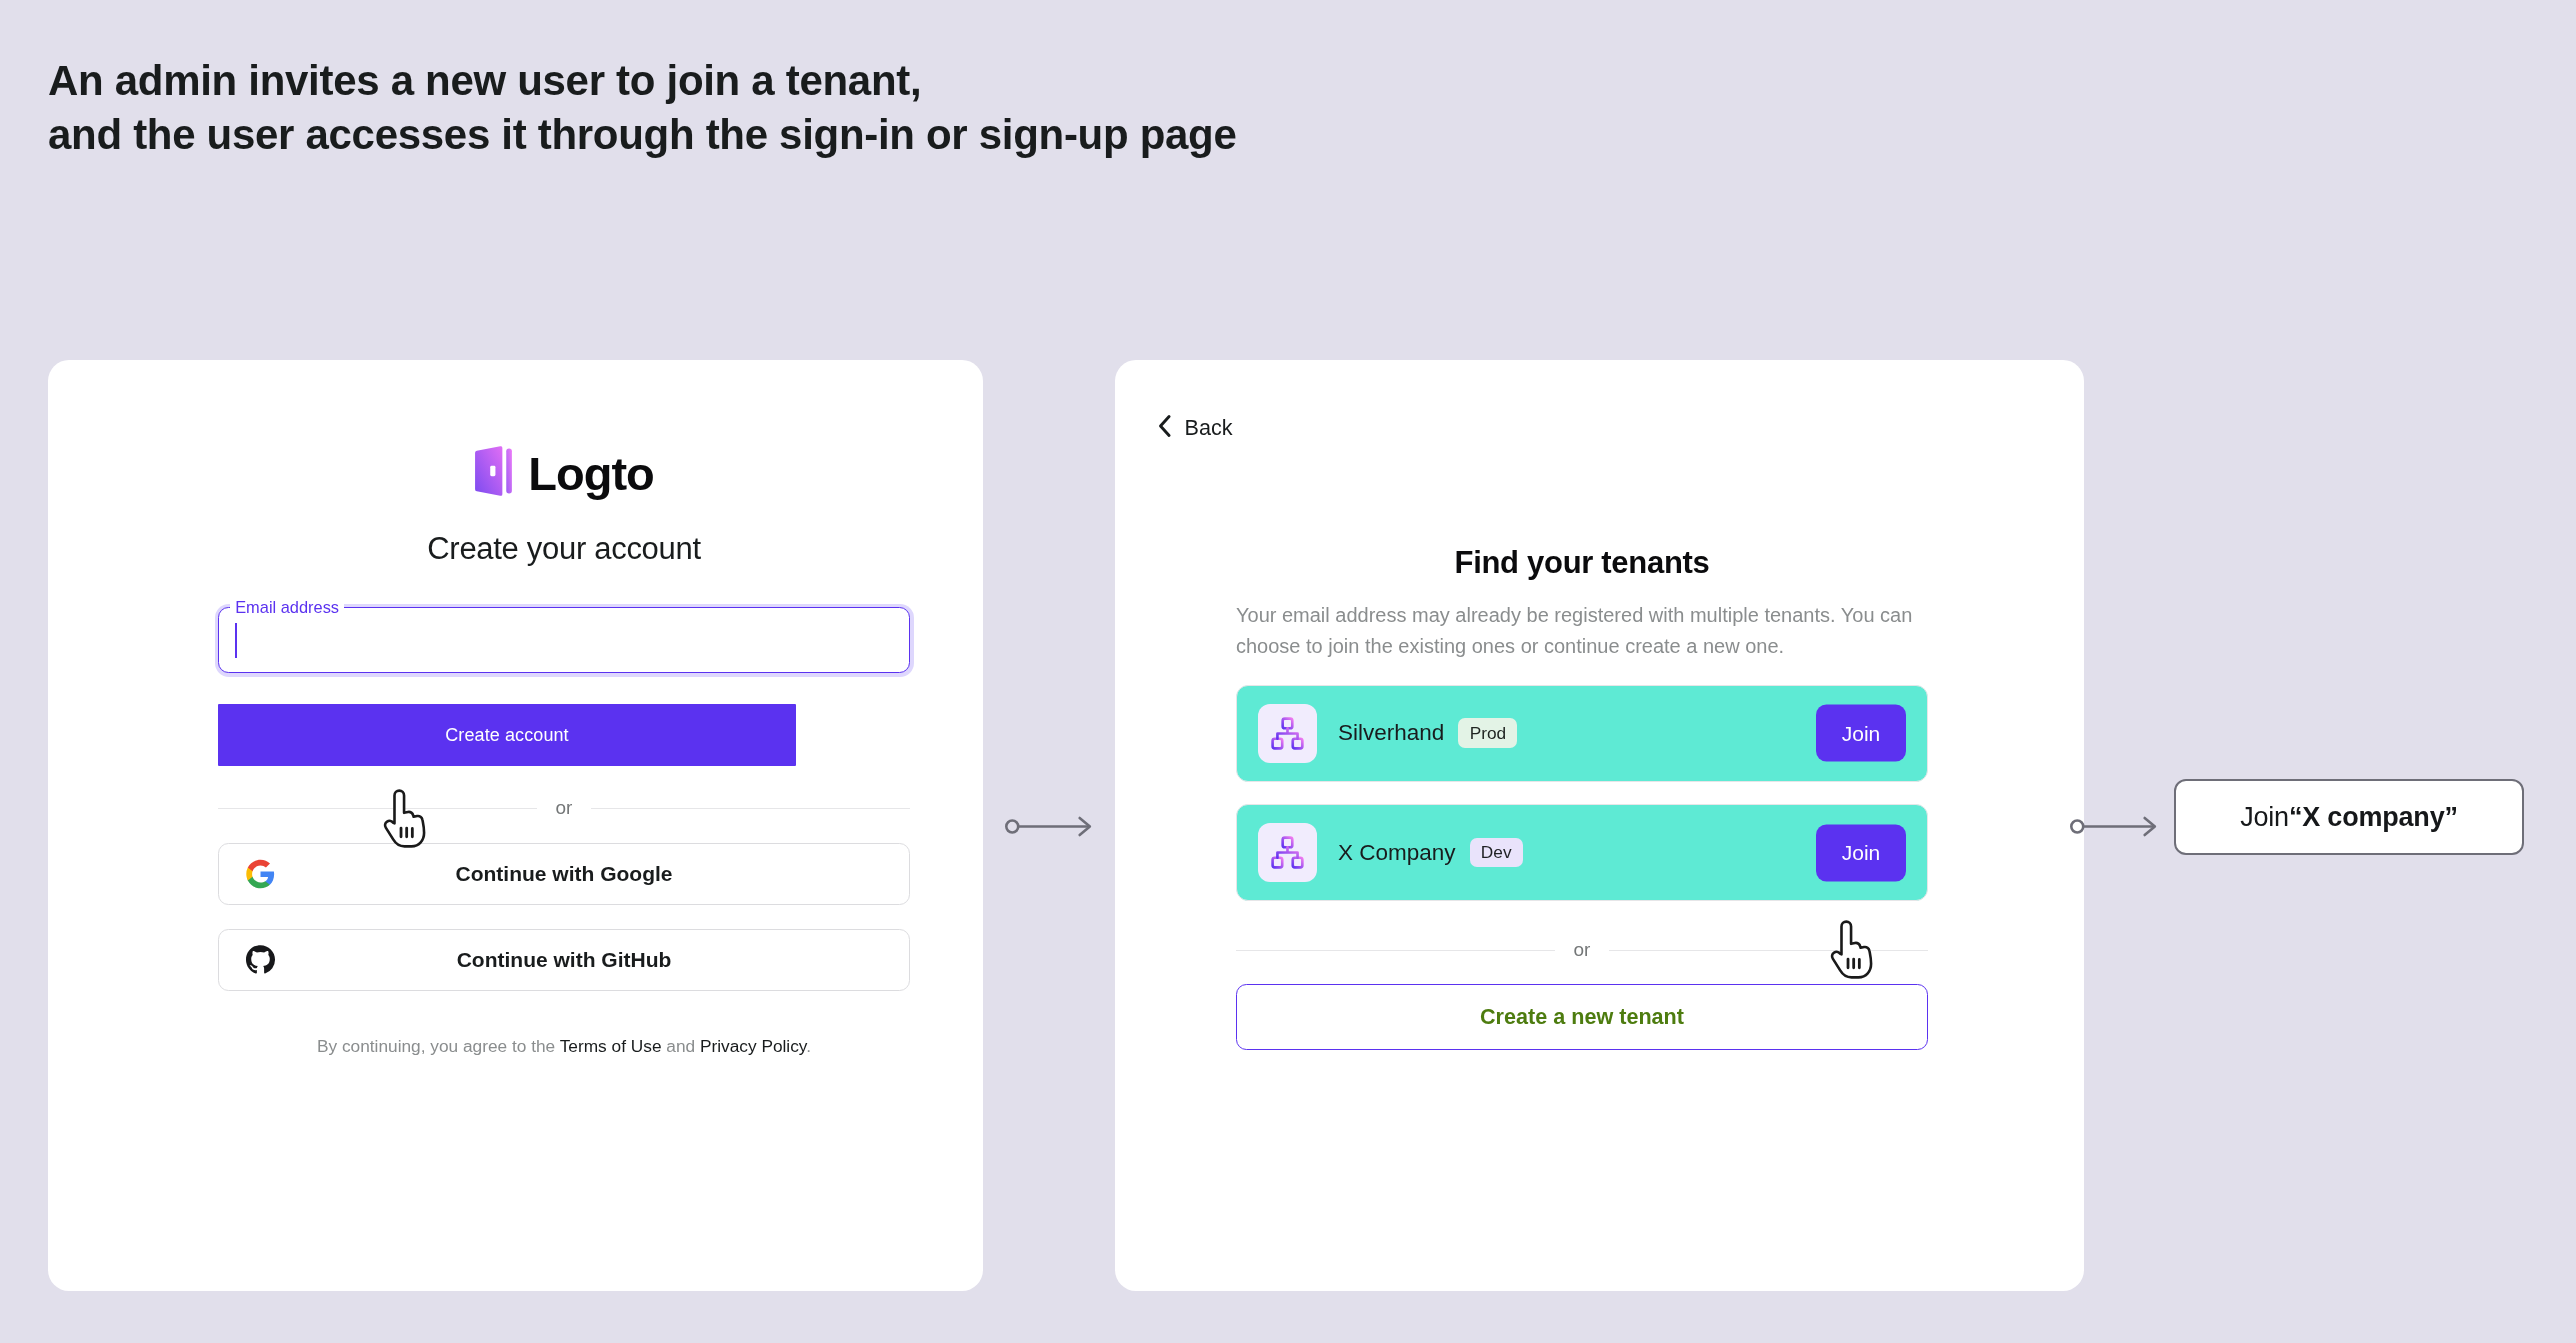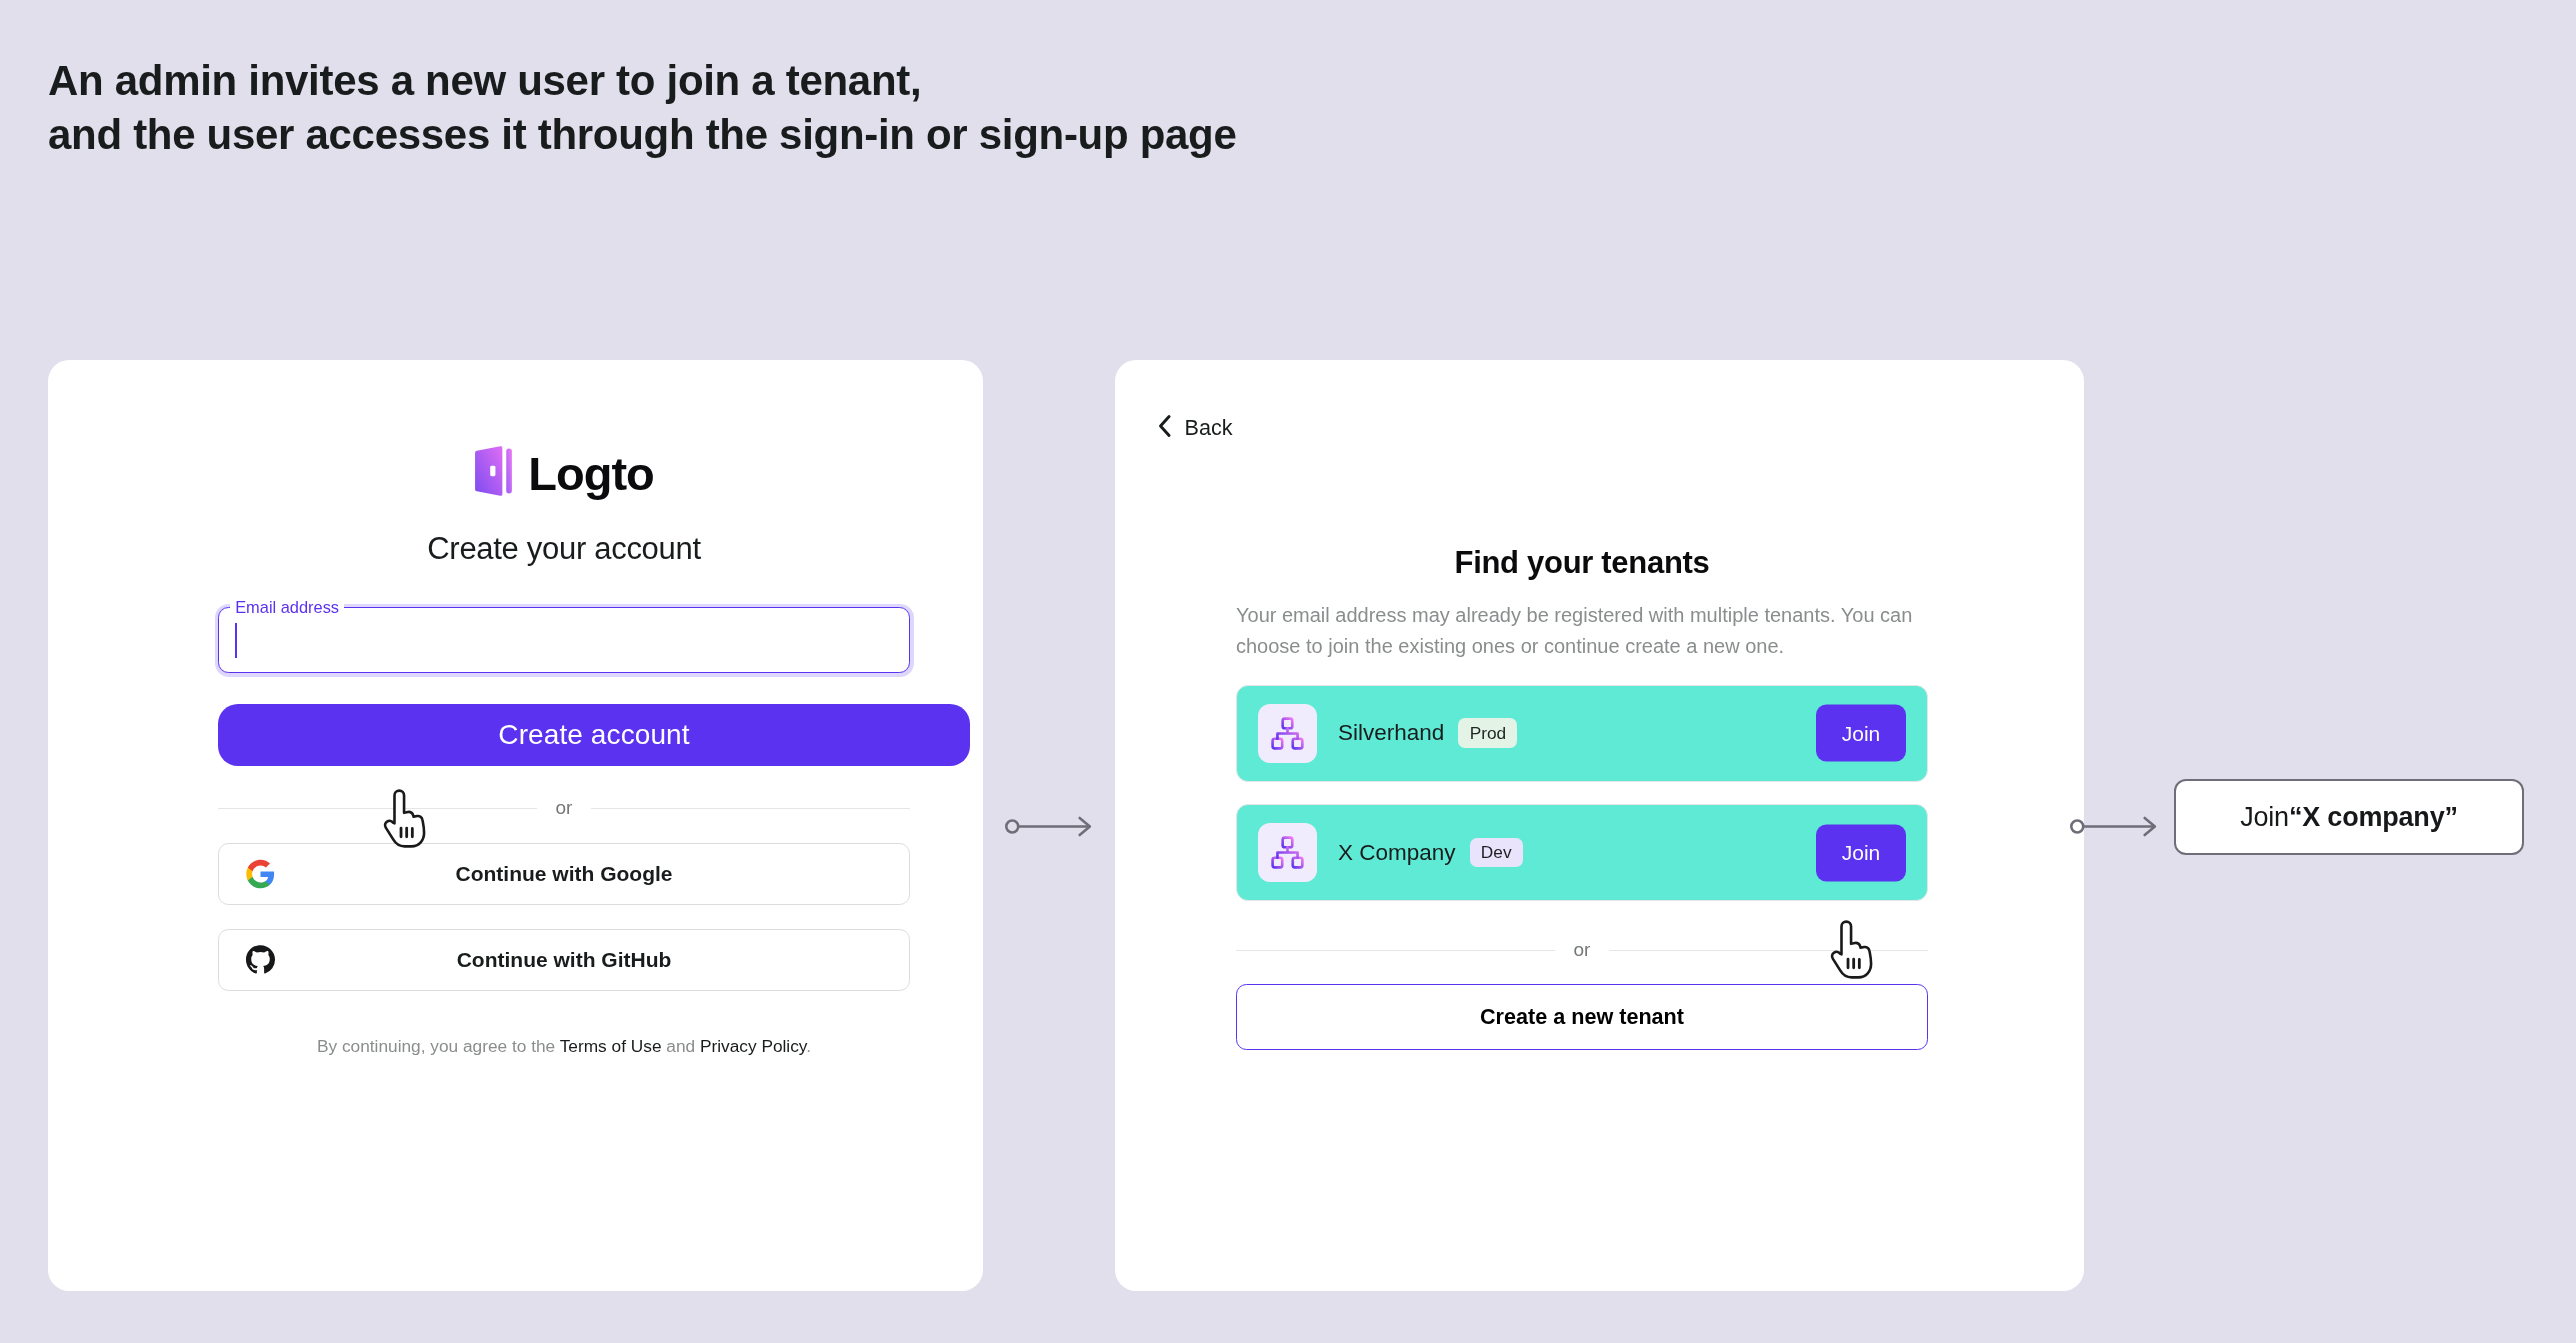--- a/index.html
+++ b/index.html
@@ -129,28 +129,28 @@
     position: absolute;
     left: 21px;
     top: 15.6px;
     font-size: 21px;
     line-height: 35px;
     color: #191c1d;
   }
 
   .btn-primary {
     display: block;
-    width: 752px;
+    width: 578px;
     height: 62px;
     margin-top: 31px;
     background: #5b32f0;
     color: #ffffff;
     border: none;
-    border-radius: 20px;
-    font-size: 28px;
+    border-radius: 1px;
+    font-size: 18px;
     font-family: inherit;
     cursor: pointer;
     letter-spacing: 0.1px;
   }
 
   .signin-line {
     text-align: center;
     margin-top: 26px;
     font-size: 20px;
     color: #191c1d;
@@ -302,21 +302,21 @@
   .or-divider-2 .or-text { font-size: 19px; color: #747778; }
 
   .btn-outline {
     display: block;
     width: 692px;
     height: 66px;
     margin-top: 22.5px;
     background: #ffffff;
     border: 1.7px solid #5b32f0;
     border-radius: 10.4px;
-    color: #000000;
+    color: #4d7c0f;
     font-size: 21.6px;
     font-weight: bold;
     font-family: inherit;
     cursor: pointer;
   }
 
   
   .connector { position: absolute; }
   #connector-1 { left: 1004px; top: 812px; }
   #connector-2 { left: 2069px; top: 812px; }

